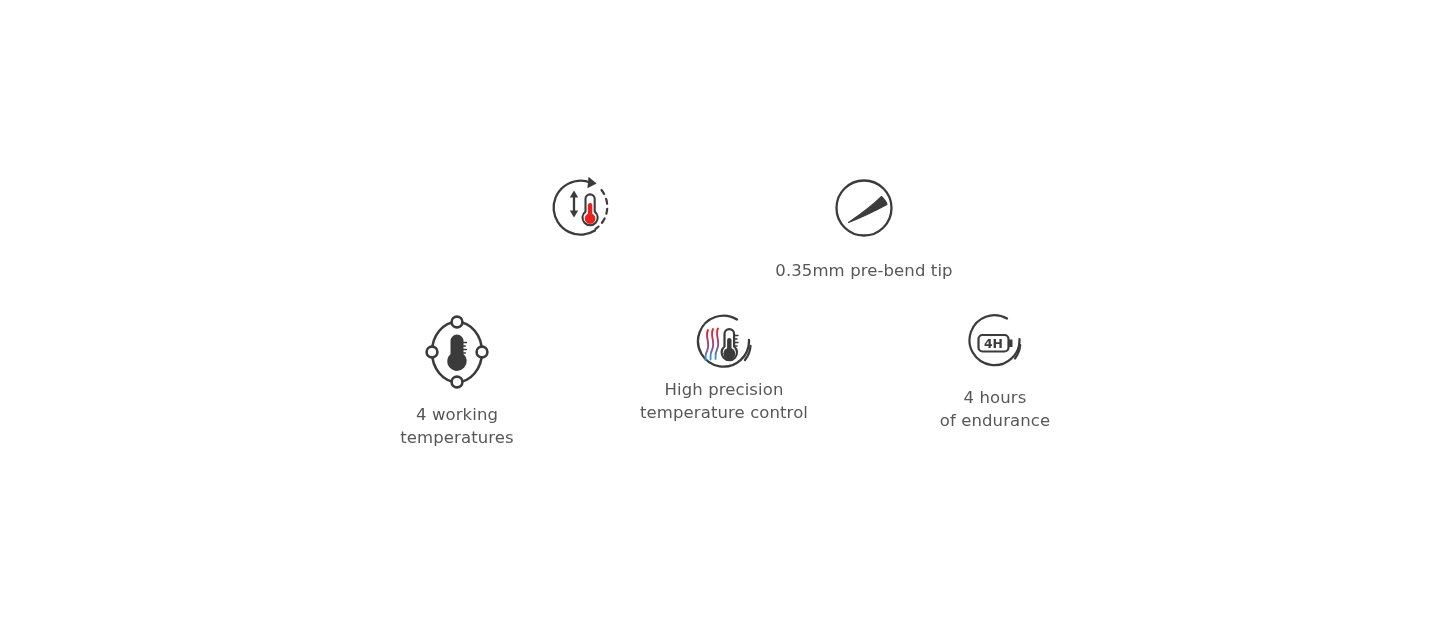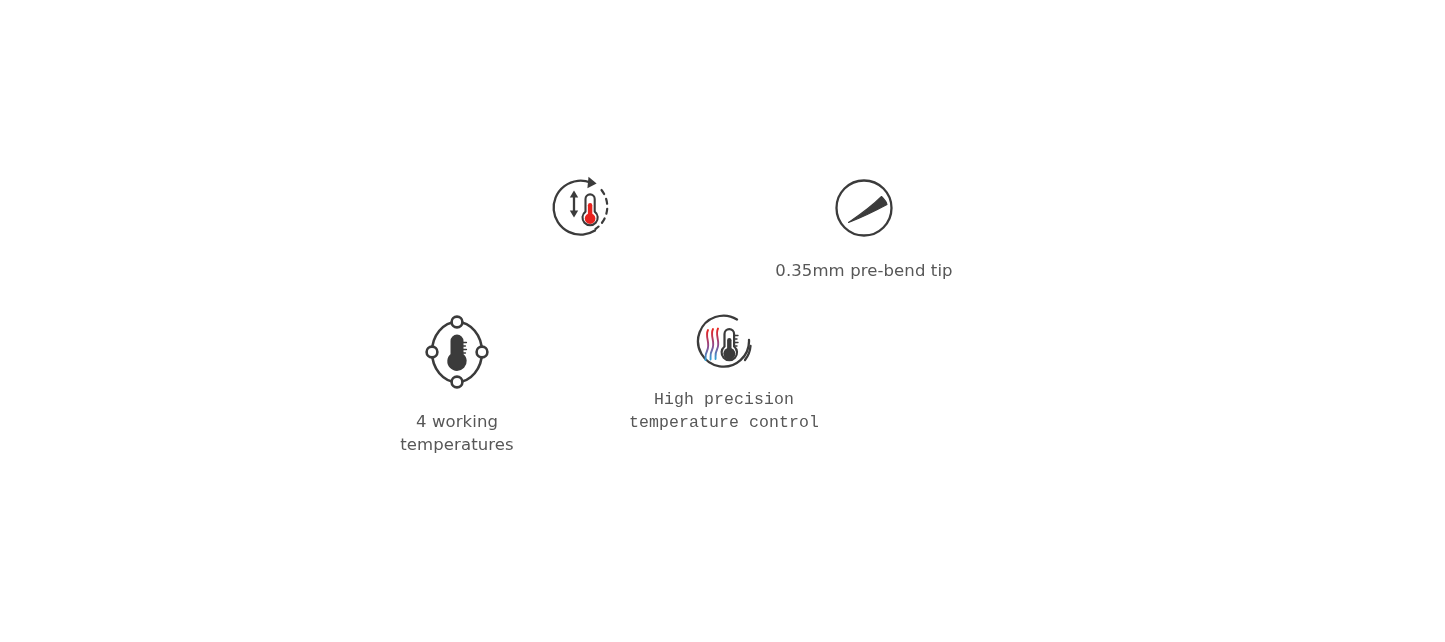--- a/index.html
+++ b/index.html
@@ -48,22 +48,22 @@
   #feature-heating-time  { left: 512px; top: 172px; width: 140px; }
   #feature-prebend-tip   { left: 794px; top: 172px; width: 140px; }
 
   
   #feature-working-temps { left: 387px; top: 313px; width: 140px; }
   #feature-precision     { left: 654px; top: 313px; width: 140px; }
   #feature-endurance     { left: 925px; top: 313px; width: 140px; }
 
   #feature-heating-time .feature-label  { margin-top: 12px; width: 300px; }
   #feature-prebend-tip .feature-label   { margin-top: 12px; width: 300px; }
-  #feature-working-temps .feature-label { margin-top: 16px; width: 240px; }
-  #feature-precision .feature-label     { margin-top: 10px; width: 300px; font-family: Liberation Mono, monospace; }
+  #feature-working-temps .feature-label { margin-top: 9px; width: 240px; }
+  #feature-precision .feature-label     { margin-top: 0; width: 300px; }
   #feature-endurance .feature-label     { margin-top: 10px; width: 240px; }
 </style>
 </head>
 <body>
 
 <div class="feature-grid">
 
   <div class="feature" id="feature-heating-time">
     <span class="feature-icon">
       <svg width="72" height="72" viewBox="0 0 72 72" xmlns="http://www.w3.org/2000/svg">
@@ -155,14 +155,31 @@
           <line x1="41.6" y1="26" x2="44" y2="26"></line>
           <line x1="41.6" y1="29.5" x2="45" y2="29.5"></line>
           <line x1="41.6" y1="33" x2="44" y2="33"></line>
         </g>
       </svg>
     </span>
     <span class="feature-label">High precision
 temperature control</span>
   </div>
 
+  <div class="feature" id="feature-endurance">
+    <span class="feature-icon">
+      <svg width="60" height="60" viewBox="0 0 60 60" xmlns="http://www.w3.org/2000/svg">
+
+        <path d="M42 5.5 A 25 25 0 1 0 54.5 26" fill="none" stroke="#3b3b3b" stroke-width="2.2" stroke-linecap="round"></path>
+        <path d="M55.2 32 A 25 25 0 0 1 50 45.5" fill="none" stroke="#3b3b3b" stroke-width="2.2" stroke-linecap="round"></path>
+
+        <rect x="13.5" y="22" width="30" height="16.5" rx="4" fill="none" stroke="#3b3b3b" stroke-width="2.2"></rect>
+
+        <path d="M43.5 26.5 L47.5 26.5 L47.5 34 L43.5 34 Z" fill="#3b3b3b"></path>
+
+        <text x="28.4" y="35.1" text-anchor="middle" font-family="'DejaVu Sans', sans-serif" font-size="12.4" font-weight="700" fill="#3b3b3b">4H</text>
+      </svg>
+    </span>
+    <span class="feature-label">4 hours
+of endurance</span>
+  </div>
 
 </div>
 
 </body></html>

